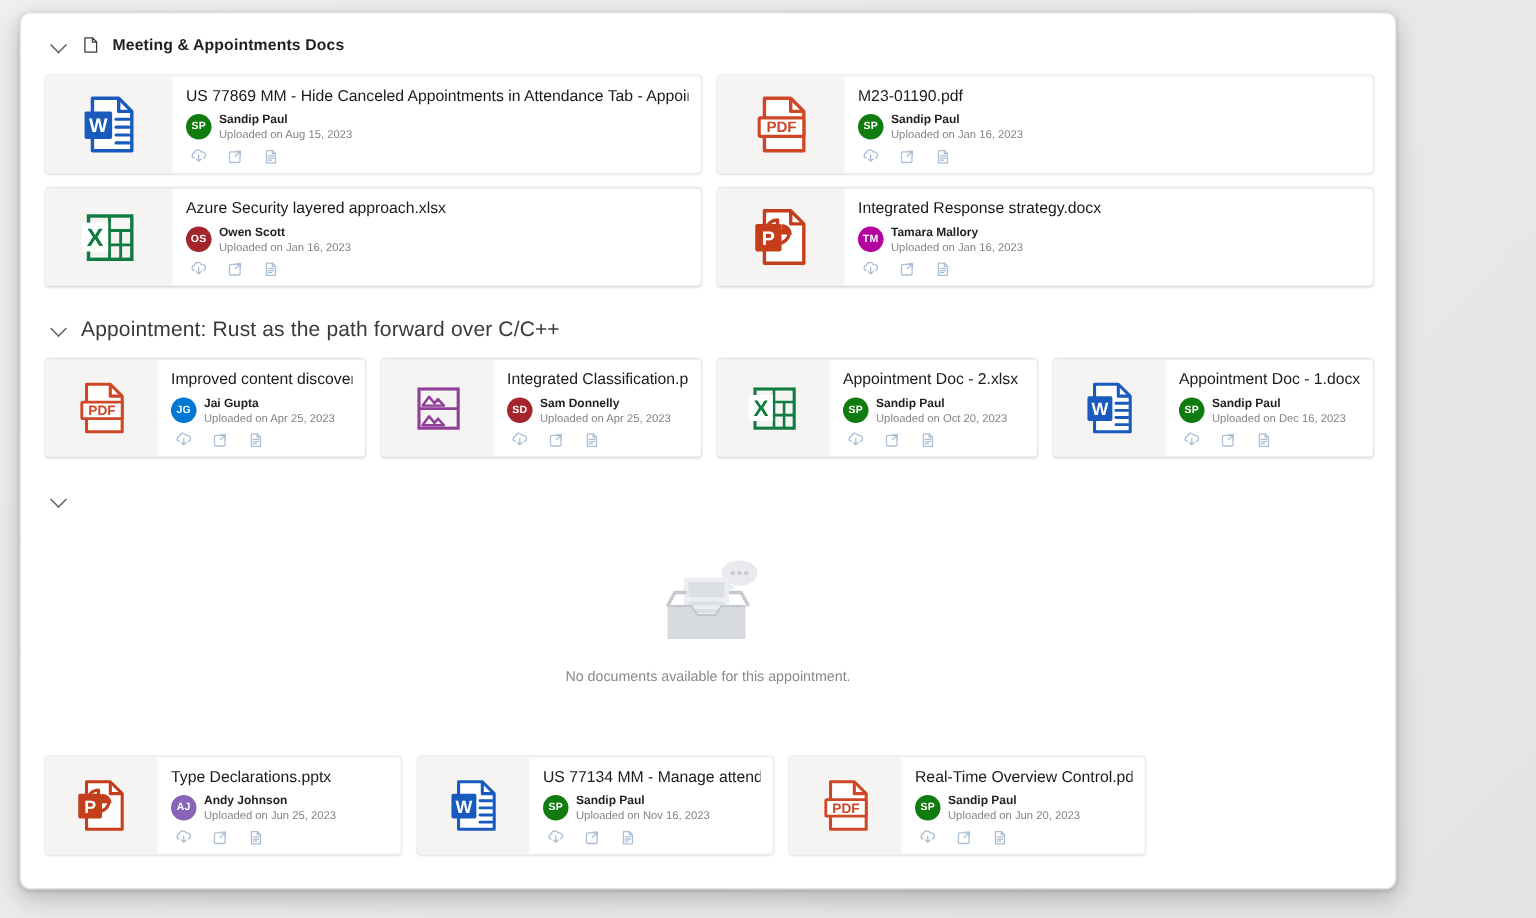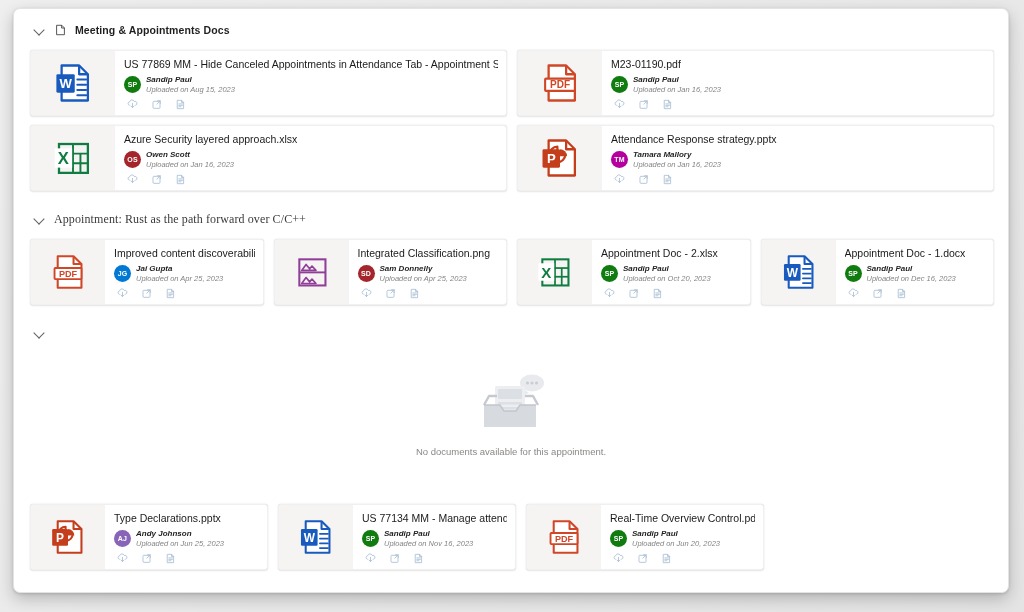--- a/index.html
+++ b/index.html
@@ -13,21 +13,21 @@
   }
   #page {
     position: relative;
     width: 1024px; height: 612px;
     background: linear-gradient(135deg,#efefef 0%,#e4e4e4 100%);
   }
   
   .panel {
     position: absolute;
     left: 13px; top: 8px;
-    width: 996px; height: 585px;
+    width: 918px; height: 585px;
     background: #ffffff;
     border-radius: 7px;
     border: 1px solid #e3e3e3;
     box-shadow: 0 6px 16px rgba(0,0,0,.22), 0 1px 3px rgba(0,0,0,.14);
     overflow: hidden;
   }
   .panel-inner {
     position: absolute;
     inset: 0;
     padding: 10px 14px 0 14px;
@@ -66,22 +66,21 @@
   .section-title {
     font-size: 10.5px;
     color: #201f1e;
     font-weight: bold;
     letter-spacing: .1px;
     white-space: nowrap;
   }
   .section-title.sub {
     font-weight: normal;
     color: #3b3a39;
-    font-size: 12px;
-    font-family: Liberation Serif, serif;
+    font-size: 14px;
   }
 
   
   .row {
     display: flex;
     gap: 10px;
     margin-top: 9px;
     padding-left: 2px;
   }
   .row.wide > .card { width: 478px; }
@@ -136,21 +135,21 @@
     border-radius: 50%;
     flex: 0 0 auto;
     color: #fff;
     font-size: 7px;
     font-weight: bold;
     display: flex;
     align-items: center;
     justify-content: center;
     letter-spacing: .2px;
   }
-  .meta-text { min-width: 0; font-style: italic; }
+  .meta-text { min-width: 0; }
   .meta-name {
     font-size: 8px;
     font-weight: bold;
     color: #201f1e;
     line-height: 10px;
     white-space: nowrap;
   }
   .meta-date {
     font-size: 7.5px;
     color: #848484;
@@ -334,21 +333,21 @@
               <svg width="42" height="42" viewBox="0 0 48 48">
                 <path d="M11 4 h20 l10 10 v30 h-30 z" fill="#fff" stroke="#c43e1c" stroke-width="2.6" stroke-linejoin="round"></path>
                 <path d="M31 4 v10 h10" fill="none" stroke="#c43e1c" stroke-width="2.6" stroke-linejoin="round"></path>
                 <path d="M30 20 a9 9 0 1 1 -9 -9 v9 z" fill="none" stroke="#c43e1c" stroke-width="2.6" stroke-linejoin="round"></path>
                 <path d="M24 14 v8 h8 a8 8 0 0 0 -8 -8 z" fill="#c43e1c"></path>
                 <rect x="4" y="14" width="20" height="21" rx="1.5" fill="#c43e1c"></rect>
                 <text x="14" y="30" text-anchor="middle" fill="#fff" font-size="15" font-family="Liberation Sans, sans-serif" font-weight="bold">P</text>
               </svg>
             </div>
             <div class="card-body">
-              <div class="doc-title">Attendance Response strategy.pptx</div>
+              <div class="doc-title">Integrated Response strategy.docx</div>
               <div class="meta">
                 <div class="avatar" style="background: rgb(180, 0, 158);">TM</div>
                 <div class="meta-text">
                   <div class="meta-name">Tamara Mallory</div>
                   <div class="meta-date">Uploaded on Jan 16, 2023</div>
                 </div>
               </div>
               <div class="actions">
                 <span style="display: block; width: 13px; height: 13px;">
                   <svg viewBox="0 0 20 20" class="act">

